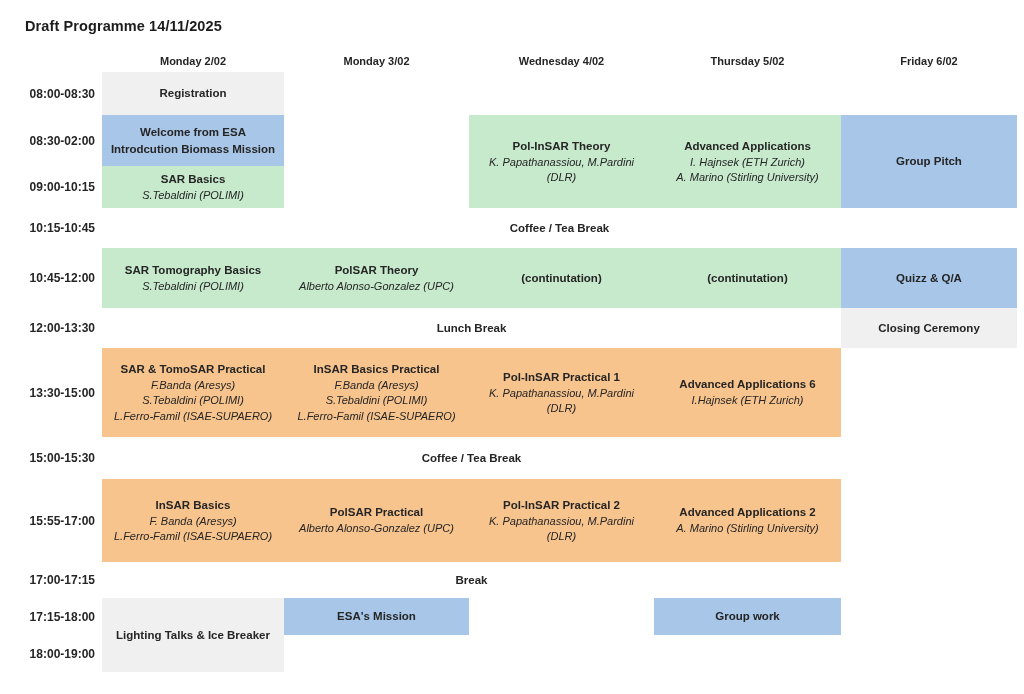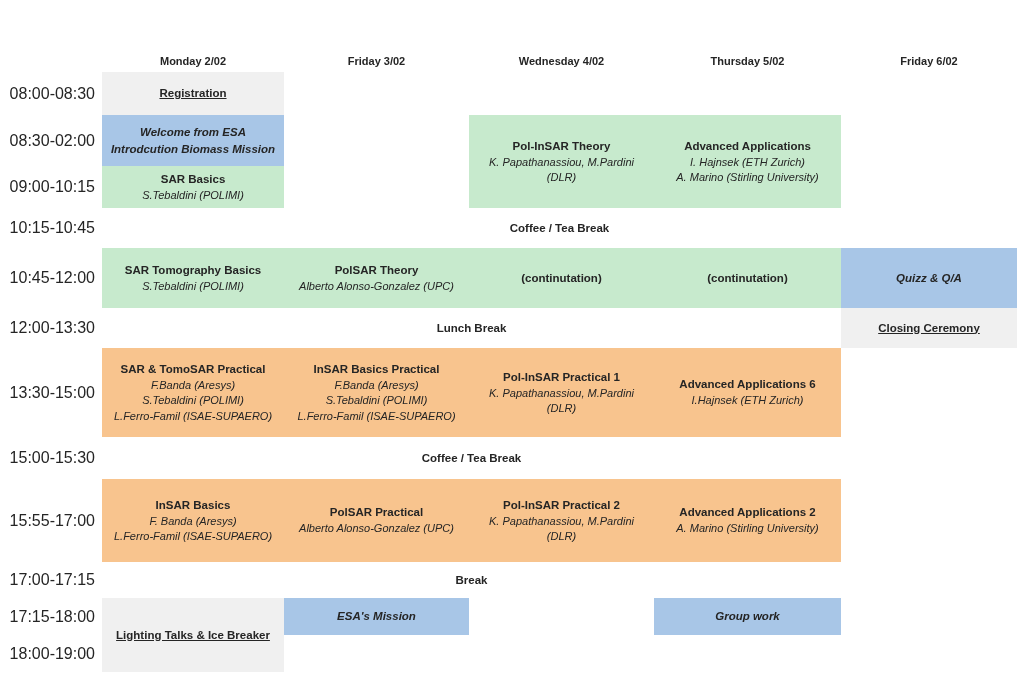--- a/index.html
+++ b/index.html
@@ -15,40 +15,41 @@
   .page{position:relative;width:1024px;height:694px;background:#ffffff;overflow:hidden;}
   .page-title{position:absolute;top:18px;left:25px;font-size:14.5px;font-weight:bold;color:#1c1c1c;letter-spacing:.1px;}
   .grid{
     position:absolute;top:50px;left:0;width:1001px;
     display:grid;
     grid-template-columns:86px 182px 185px 185px 187px 176px;
     grid-template-rows:22px 43px 51px 42px 40px 60px 40px 89px 42px 83px 36px 37px 37px;
     margin-left:16px;
   }
   .day-header{display:flex;align-items:center;justify-content:center;font-size:11px;font-weight:bold;}
-  .time{display:flex;align-items:center;justify-content:flex-end;padding-right:7px;font-size:16px;font-weight:normal;white-space:nowrap;}
+  .time{display:flex;align-items:center;justify-content:flex-end;padding-right:7px;font-size:12px;font-weight:bold;white-space:nowrap;}
   .cell{display:flex;flex-direction:column;align-items:center;justify-content:center;text-align:center;padding:2px 4px;}
   .cell.green{background:var(--lecture-green);}
-  .cell.blue{background:var(--esa-blue);font-style:italic;}
+  .cell.blue{background:var(--esa-blue);}
   .cell.orange{background:var(--practical-orange);}
-  .cell.grey{background:var(--neutral-grey);text-decoration:underline;}
+  .cell.grey{background:var(--neutral-grey);}
   .cell.plain{background:transparent;}
   .ev-title{font-size:11.5px;font-weight:bold;line-height:17px;}
   .ev-speaker{font-size:11px;font-style:italic;line-height:15.5px;}
   .break-label{font-size:11.5px;font-weight:bold;}
 </style>
 </head>
 <body>
 
 <div class="page">
+  <div class="page-title">Draft Programme 14/11/2025</div>
 
   <div class="grid">
 
     <div class="day-header" style="grid-area:1/2/2/3">Monday 2/02</div>
-    <div class="day-header" style="grid-area:1/3/2/4">Friday 3/02</div>
+    <div class="day-header" style="grid-area:1/3/2/4">Monday 3/02</div>
     <div class="day-header" style="grid-area:1/4/2/5">Wednesday 4/02</div>
     <div class="day-header" style="grid-area:1/5/2/6">Thursday 5/02</div>
     <div class="day-header" style="grid-area:1/6/2/7">Friday 6/02</div>
 
     <div class="time" style="grid-area:2/1/3/2">08:00-08:30</div>
     <div class="time" style="grid-area:3/1/4/2">08:30-02:00</div>
     <div class="time" style="grid-area:4/1/5/2">09:00-10:15</div>
     <div class="time" style="grid-area:5/1/6/2">10:15-10:45</div>
     <div class="time" style="grid-area:6/1/7/2">10:45-12:00</div>
     <div class="time" style="grid-area:7/1/8/2">12:00-13:30</div>
@@ -72,20 +73,23 @@
       <div class="ev-speaker">S.Tebaldini (POLIMI)</div>
     </div>
     <div class="cell green" style="grid-area:3/4/5/5">
       <div class="ev-title">Pol-InSAR Theory</div>
       <div class="ev-speaker">K. Papathanassiou, M.Pardini (DLR)</div>
     </div>
     <div class="cell green" style="grid-area:3/5/5/6">
       <div class="ev-title">Advanced Applications</div>
       <div class="ev-speaker">I. Hajnsek (ETH Zurich)</div>
       <div class="ev-speaker">A. Marino (Stirling University)</div>
+    </div>
+    <div class="cell blue" style="grid-area:3/6/5/7">
+      <div class="ev-title">Group Pitch</div>
     </div>
 
     <div class="cell plain" style="grid-area:5/2/6/7">
       <div class="break-label">Coffee / Tea Break</div>
     </div>
 
     <div class="cell green" style="grid-area:6/2/7/3">
       <div class="ev-title">SAR Tomography Basics</div>
       <div class="ev-speaker">S.Tebaldini (POLIMI)</div>
     </div>

